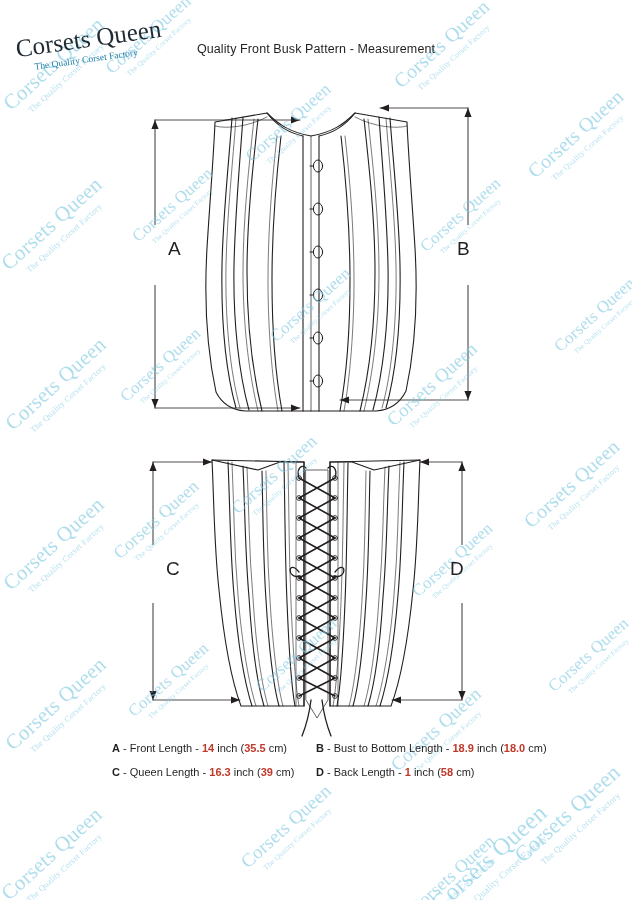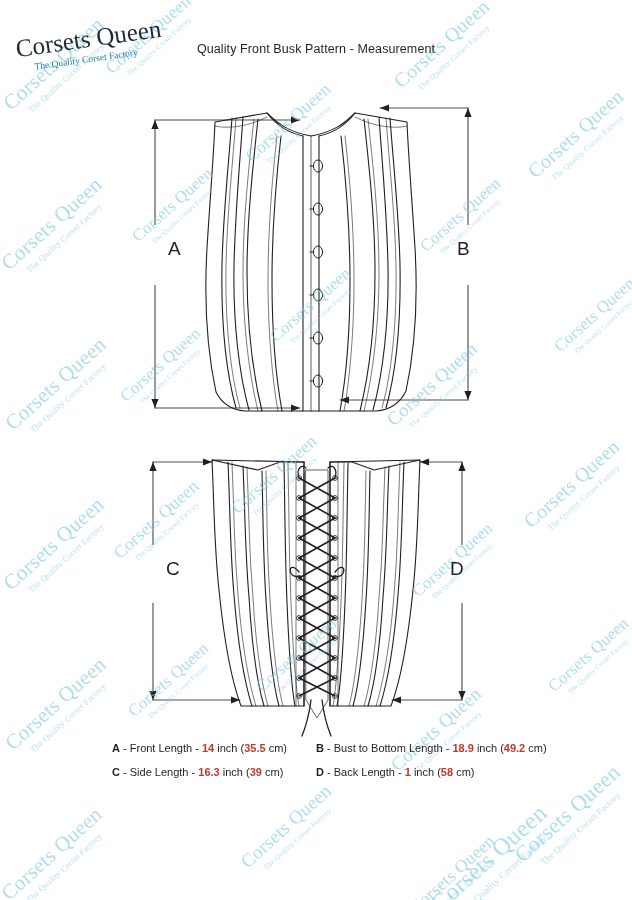--- a/index.html
+++ b/index.html
@@ -358,29 +358,29 @@
       <span>(</span><span class="cm">35.5</span>
       <span>cm</span><span>)</span>
     </div>
     <div class="legend-cell right">
       <span class="key">B</span>
       <span>-</span>
       <span>Bust to Bottom Length</span>
       <span>-</span>
       <span class="val">18.9</span>
       <span>inch</span>
-      <span>(</span><span class="cm">49.2</span>
+      <span>(</span><span class="cm">18.0</span>
       <span>cm</span><span>)</span>
     </div>
   </div>
   <div class="legend-row">
     <div class="legend-cell left">
       <span class="key">C</span>
       <span>-</span>
-      <span>Side Length</span>
+      <span>Queen Length</span>
       <span>-</span>
       <span class="val">16.3</span>
       <span>inch</span>
       <span>(</span><span class="cm">39</span>
       <span>cm</span><span>)</span>
     </div>
     <div class="legend-cell right">
       <span class="key">D</span>
       <span>-</span>
       <span>Back Length</span>

